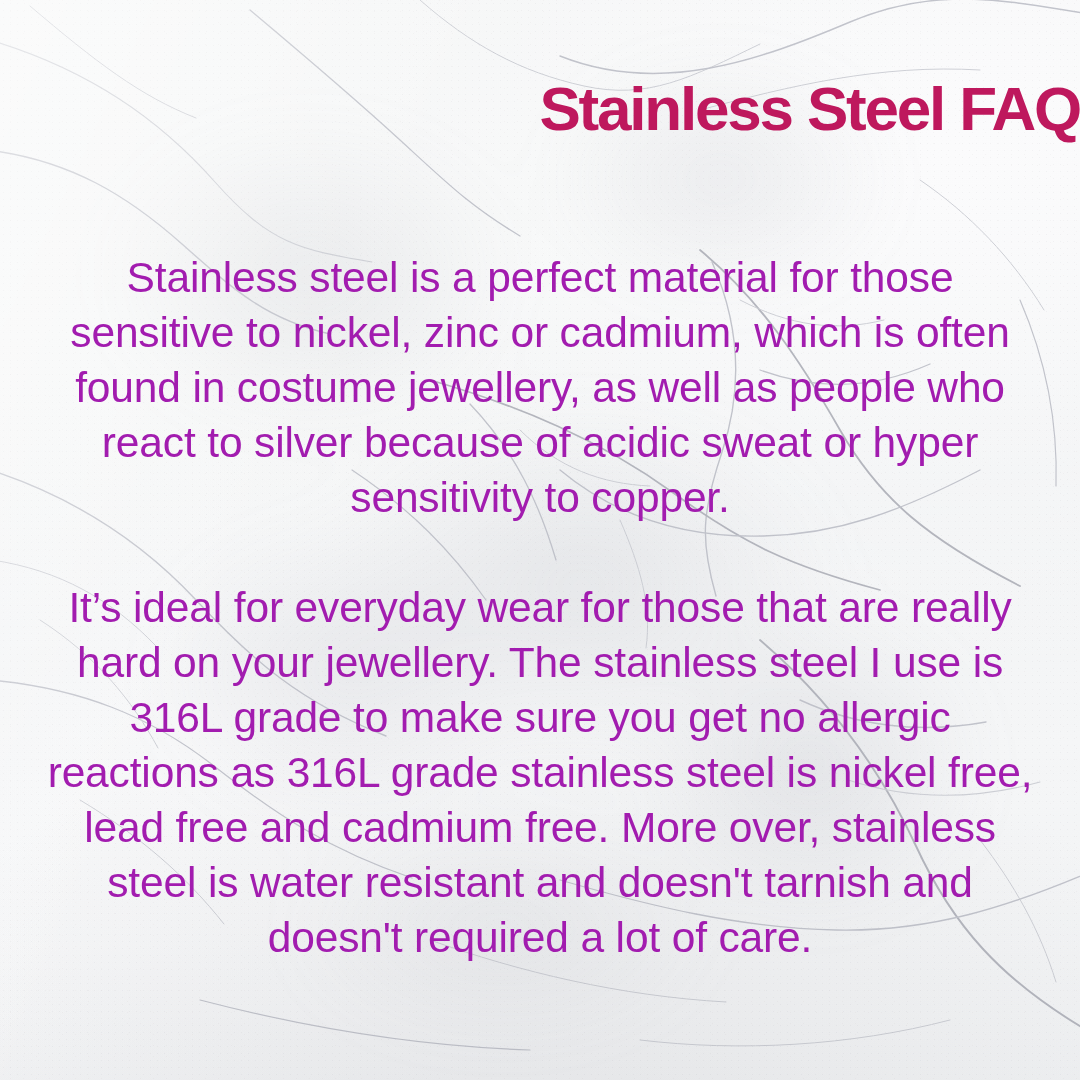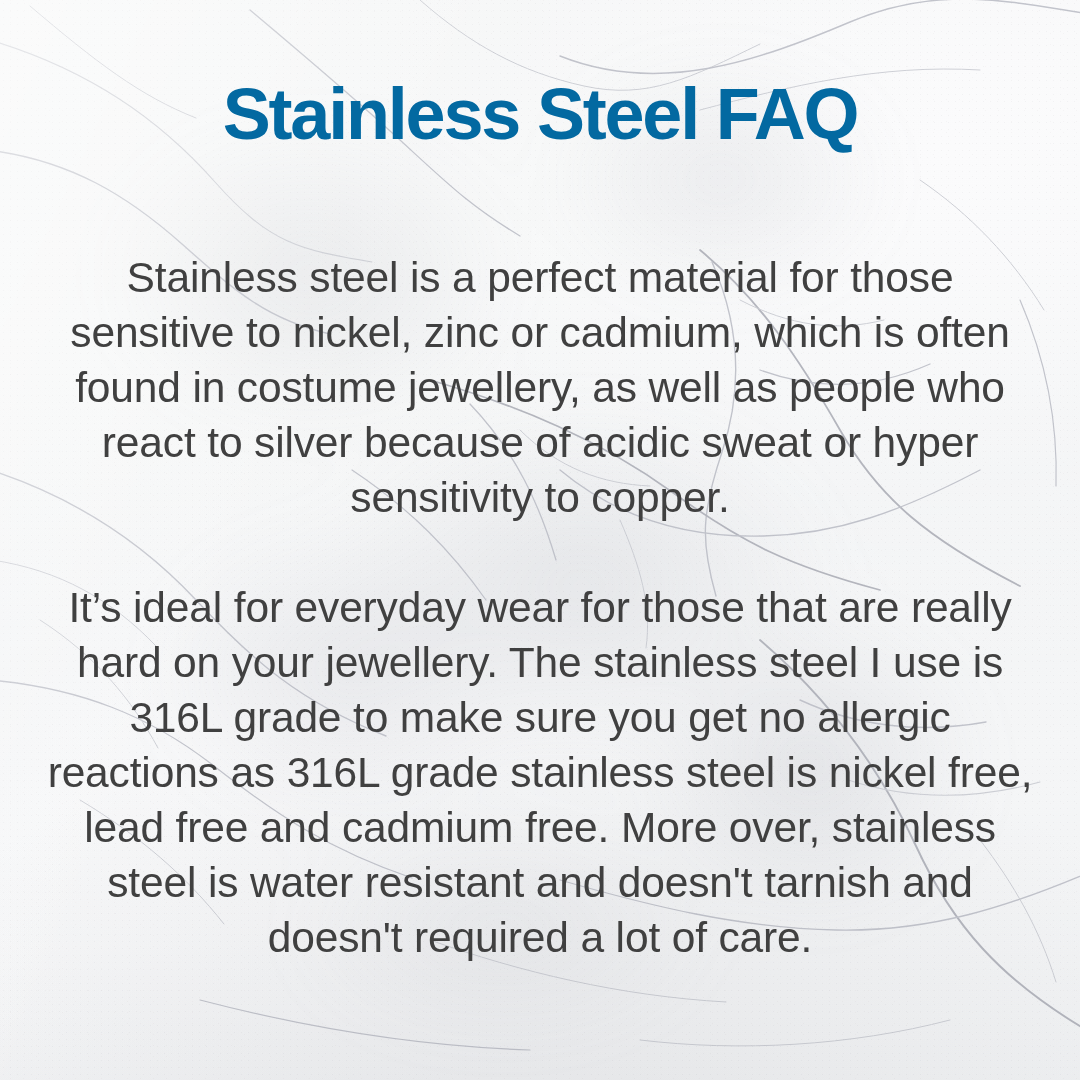--- a/index.html
+++ b/index.html
@@ -92,37 +92,37 @@
     padding: 0 44px;
     box-sizing: border-box;
   }
 
   #page-title {
     position: absolute;
     left: 0;
     right: 0;
     top: 78px;
     margin: 0;
-    text-align: center;
+    text-align: right;
     font-family: "Liberation Sans", sans-serif;
     font-weight: 700;
-    font-size: 72px;
+    font-size: 62px;
     line-height: 1.0;
     letter-spacing: -2.2px;
-    color: #0369a1;
+    color: #be185d;
     white-space: nowrap;
   }
 
   #body-copy {
     position: absolute;
     left: 44px;
     right: 44px;
     top: 250px;
     text-align: center;
-    color: #404040;
+    color: #a21caf;
     font-family: "Liberation Sans", sans-serif;
     font-weight: 400;
     font-size: 42.5px;
     line-height: 55px;
     letter-spacing: -0.15px;
   }
 
   #body-copy p {
     margin: 0;
   }

